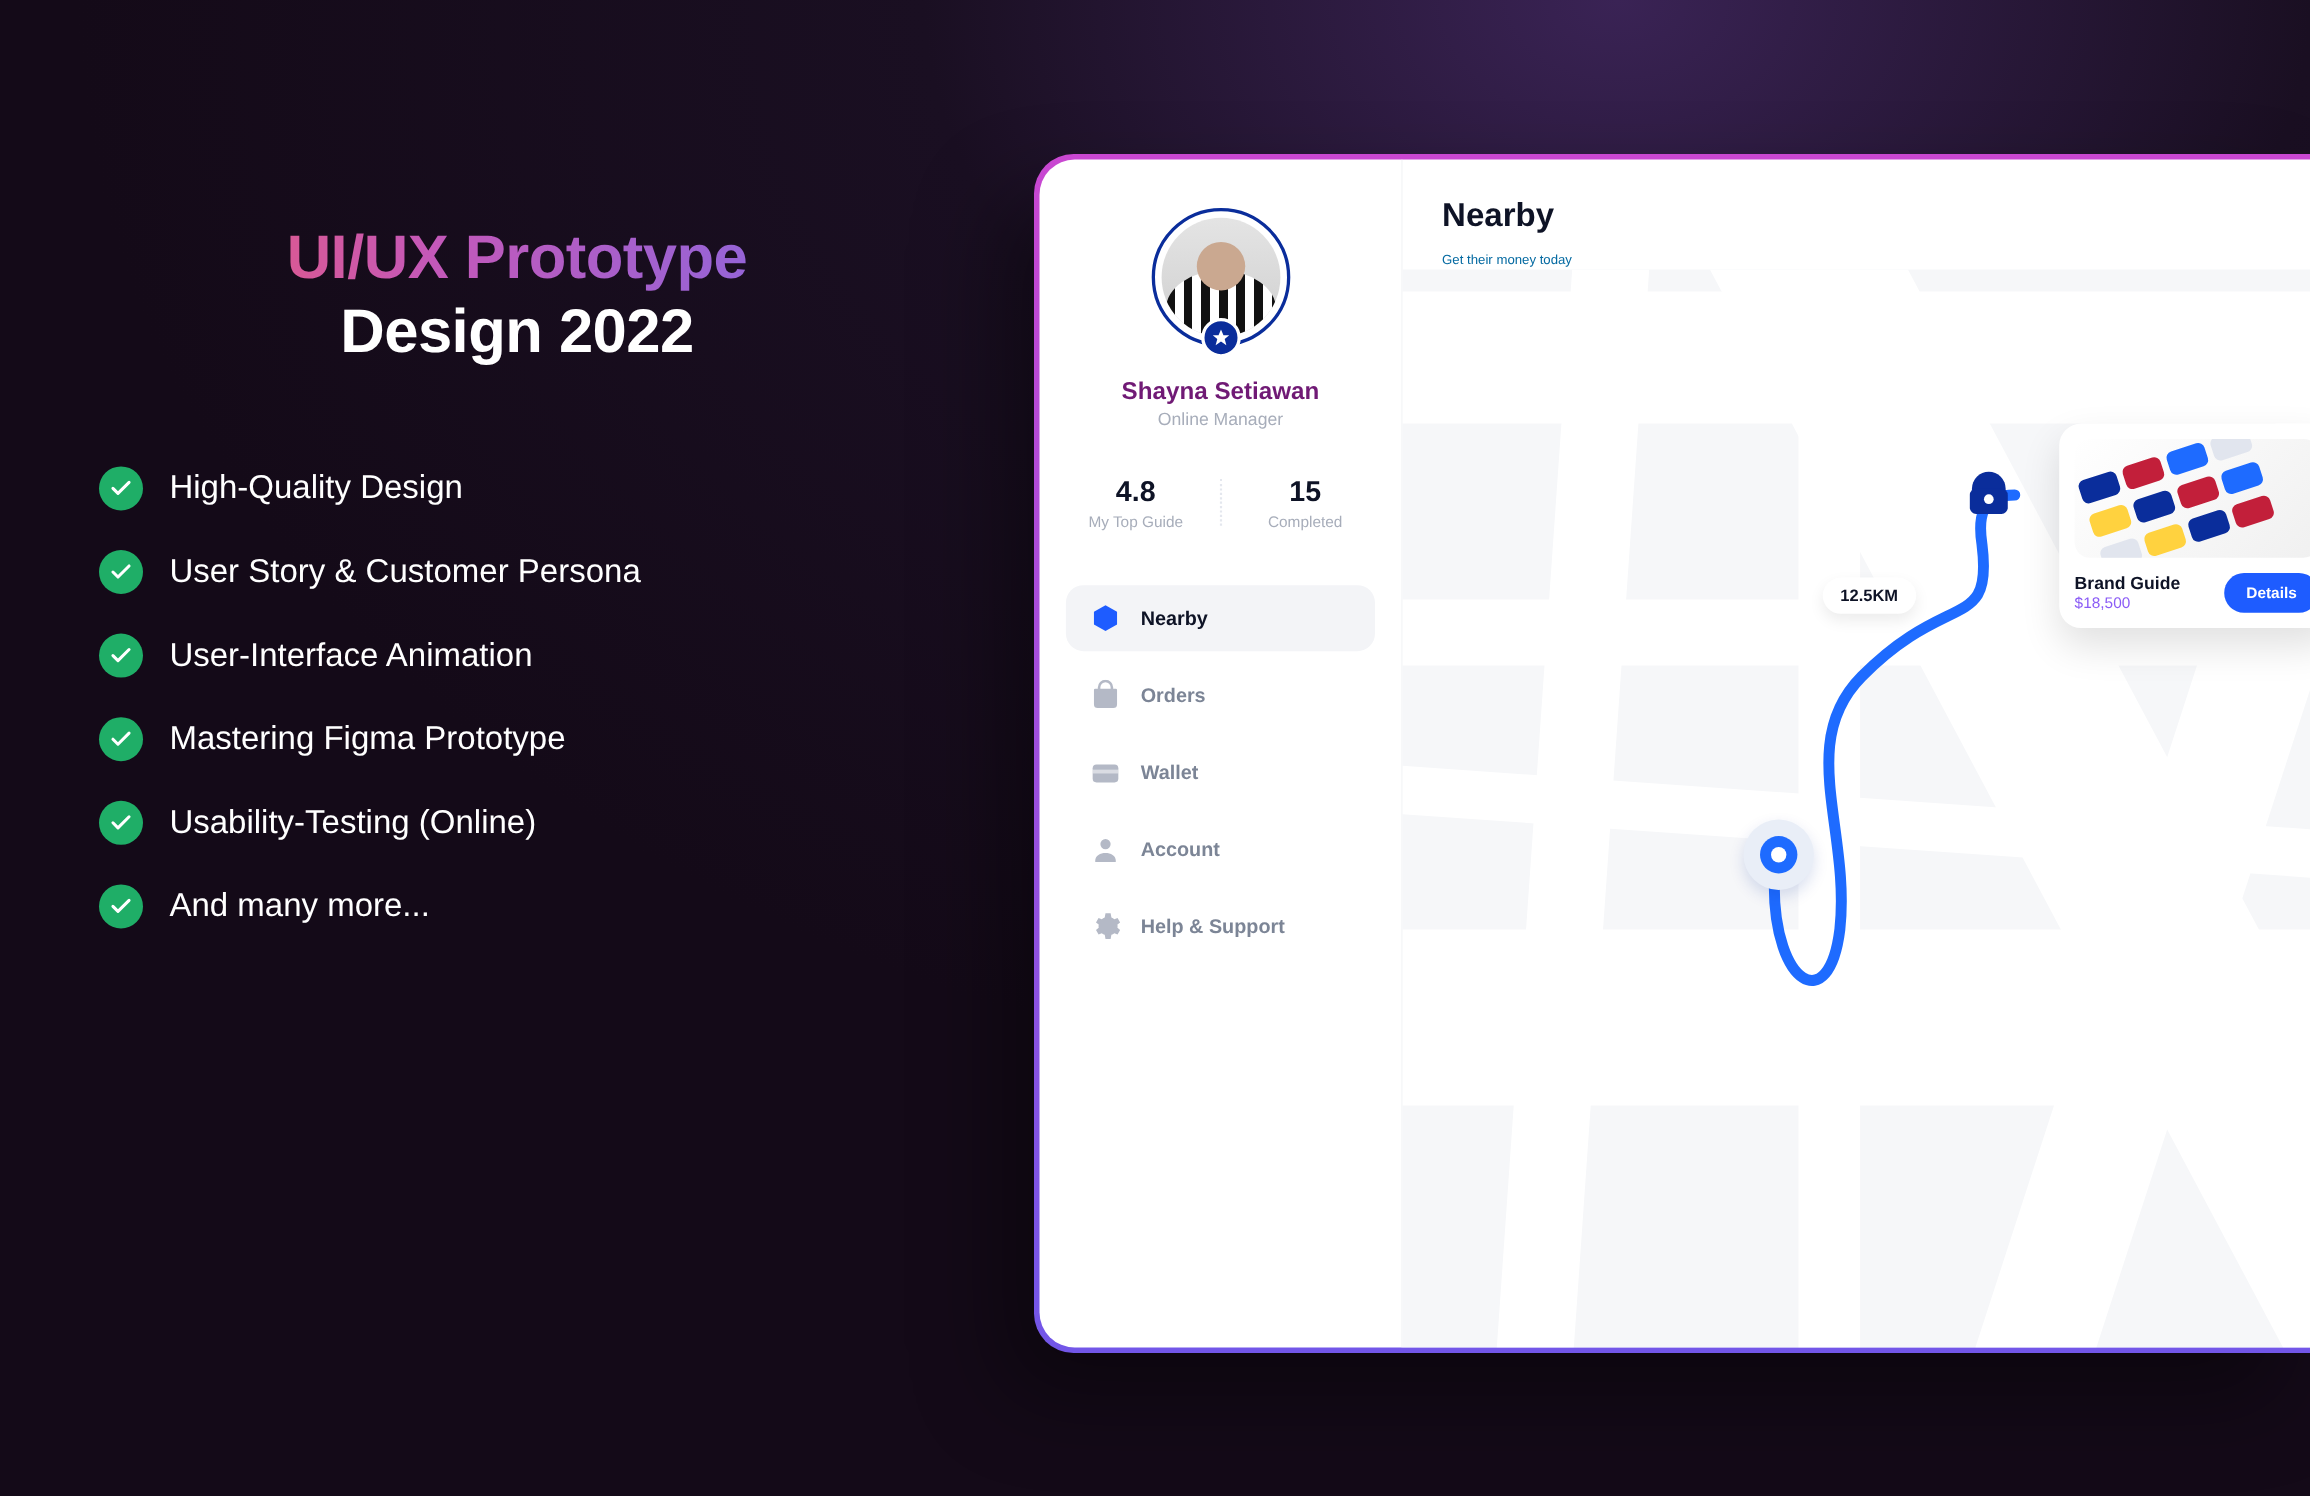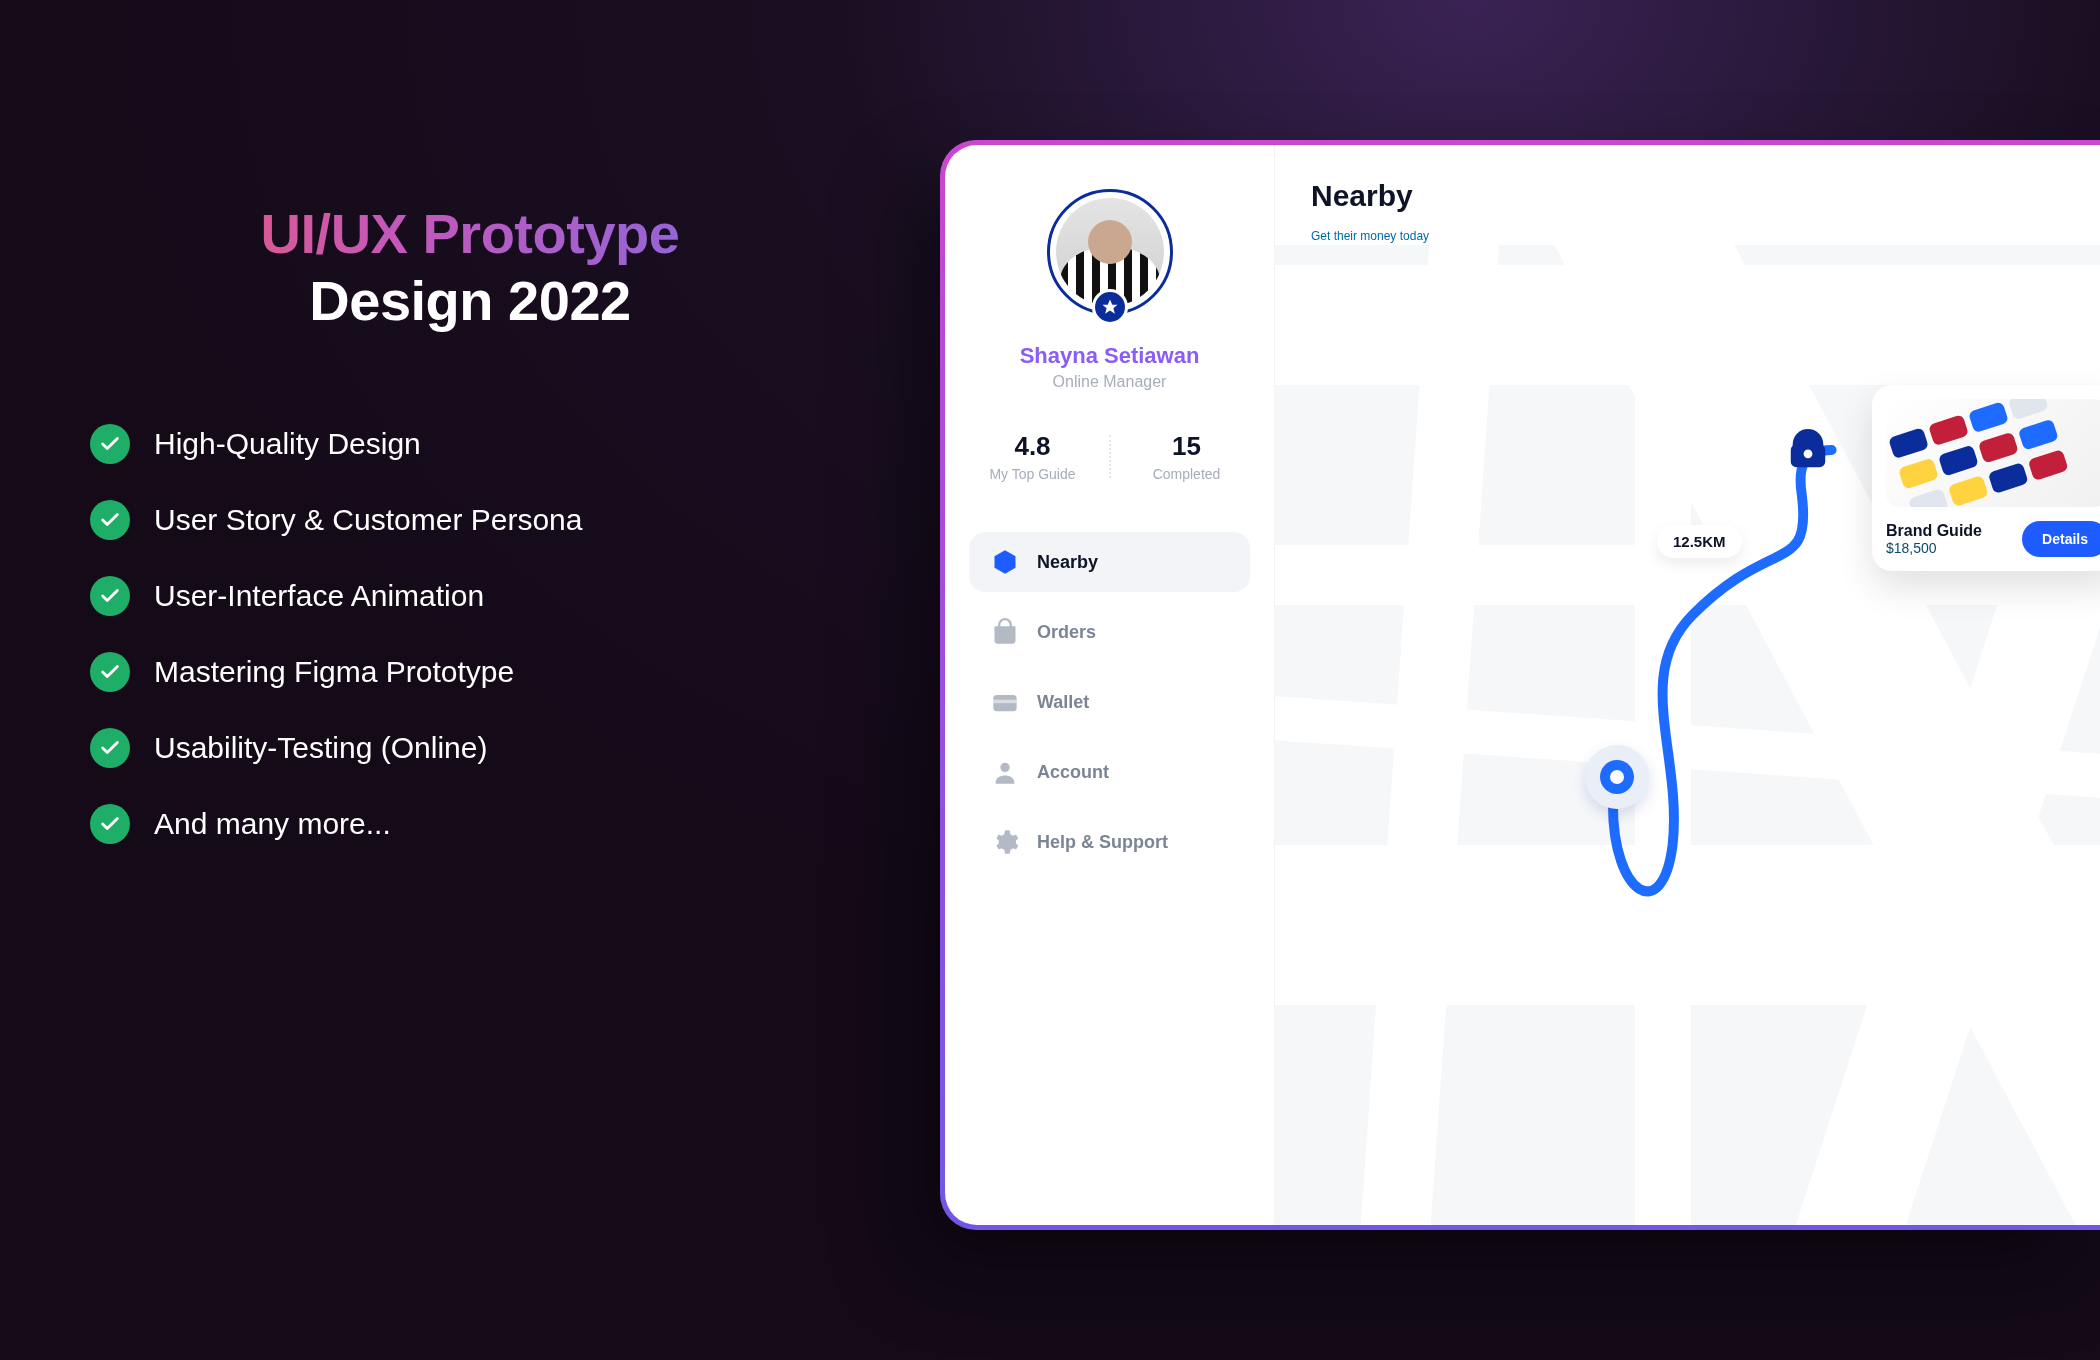--- a/index.html
+++ b/index.html
@@ -36,21 +36,21 @@
   display: flex; overflow: hidden;
 }
 .sidebar { width: 330px; padding: 44px 24px 0; border-right: 1px solid #f2f3f6; display: flex; flex-direction: column; align-items: center; }
 .avatar-wrap { position: relative; }
 .avatar-ring { width: 126px; height: 126px; border-radius: 50%; border: 3px solid #0a2d9b; padding: 6px; display:flex; align-items:center; justify-content:center; }
 .avatar { width: 108px; height: 108px; border-radius: 50%; background: linear-gradient(180deg,#e4e4e4 0%,#cfcfcf 100%); overflow:hidden; position:relative; }
 .avatar::after{content:"";position:absolute;left:50%;top:22px;transform:translateX(-50%);width:44px;height:44px;border-radius:50%;background:#caa890;}
 .avatar::before{content:"";position:absolute;left:50%;bottom:-10px;transform:translateX(-50%);width:100px;height:70px;border-radius:50% 50% 0 0;background:repeating-linear-gradient(90deg,#111 0 8px,#fff 8px 16px);}
 .badge { position: absolute; bottom: -10px; left: 50%; transform: translateX(-50%); width: 36px; height: 36px; border-radius: 50%; background: #0a2d9b; border: 3px solid #fff; display:flex; align-items:center; justify-content:center; }
 .badge svg { width: 18px; height: 18px; }
-.username { margin-top: 28px; font-size: 22px; font-weight: 700; color: #8b5cf6; }
+.username { margin-top: 28px; font-size: 22px; font-weight: 700; color: #701a75; }
 .userrole { margin-top: 4px; font-size: 16px; color: #a7adba; }
 .stats { display: flex; margin-top: 40px; width: 100%; justify-content: center; }
 .stat { flex: 0 0 120px; text-align: center; }
 .stat-val { font-size: 26px; font-weight: 700; color: #0e1326; }
 .stat-lbl { font-size: 14px; color: #a7adba; margin-top: 4px; }
 .stat-div { width: 1px; border-right: 2px dotted #e4e7ee; margin: 4px 16px; }
 .nav { margin-top: 50px; width: 100%; list-style: none; }
 .nav li { display:flex; align-items:center; padding: 16px 22px; border-radius: 16px; font-size: 18px; font-weight: 600; color:#7c8596; margin-bottom: 10px; cursor:pointer; }
 .nav li.active { background:#f3f4f7; color:#0e1326; }
 .nav .icon { width: 28px; height: 28px; margin-right: 18px; display:flex; align-items:center; justify-content:center; }
@@ -81,21 +81,21 @@
 
 .dist-chip { position:absolute; left:382px; top:280px; background:#fff; border-radius:18px; padding:8px 16px; font-size:15px; font-weight:700; color:#0e1326; box-shadow:0 6px 14px rgba(0,0,0,0.08); }
 
 .info-card { position:absolute; right:-22px; top:140px; width:250px; background:#fff; border-radius:20px; padding:14px; box-shadow:0 16px 36px rgba(0,0,0,0.12); }
 .info-thumb { width:100%; height:108px; border-radius:14px; background:linear-gradient(135deg,#fff 0%,#f0f0f0 100%); position:relative; overflow:hidden; }
 .palette { position:absolute; left:12px; top:6px; width:200px; transform:rotate(-18deg); }
 .palette .row{display:flex;gap:6px;margin-bottom:10px;}
 .palette .sw{width:36px;height:22px;border-radius:6px;}
 .info-bottom { display:flex; align-items:center; justify-content:space-between; margin-top:14px; }
 .info-name { font-size:16px; font-weight:700; color:#0e1326; }
-.info-price { font-size:14px; color:#0c4a6e; margin-top:0; }
+.info-price { font-size:14px; color:#8b5cf6; margin-top:0; }
 .details-btn { background:#1e5cff; color:#fff; border:none; border-radius:20px; padding:10px 20px; font-size:14px; font-weight:600; cursor:pointer; }
 </style>
 </head>
 <body>
 
 <div class="left-panel">
   <div class="headline">
     <div class="grad">UI/UX Prototype</div>
     <div class="white">Design 2022</div>
   </div>

